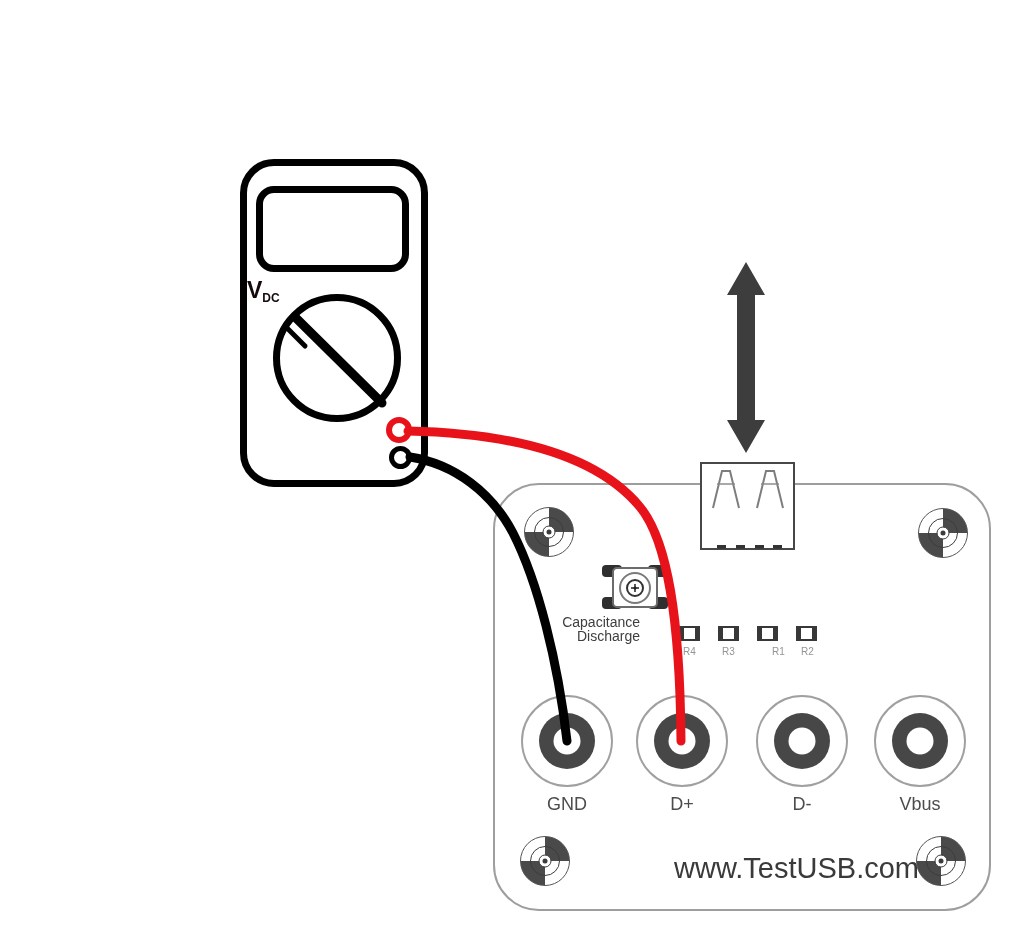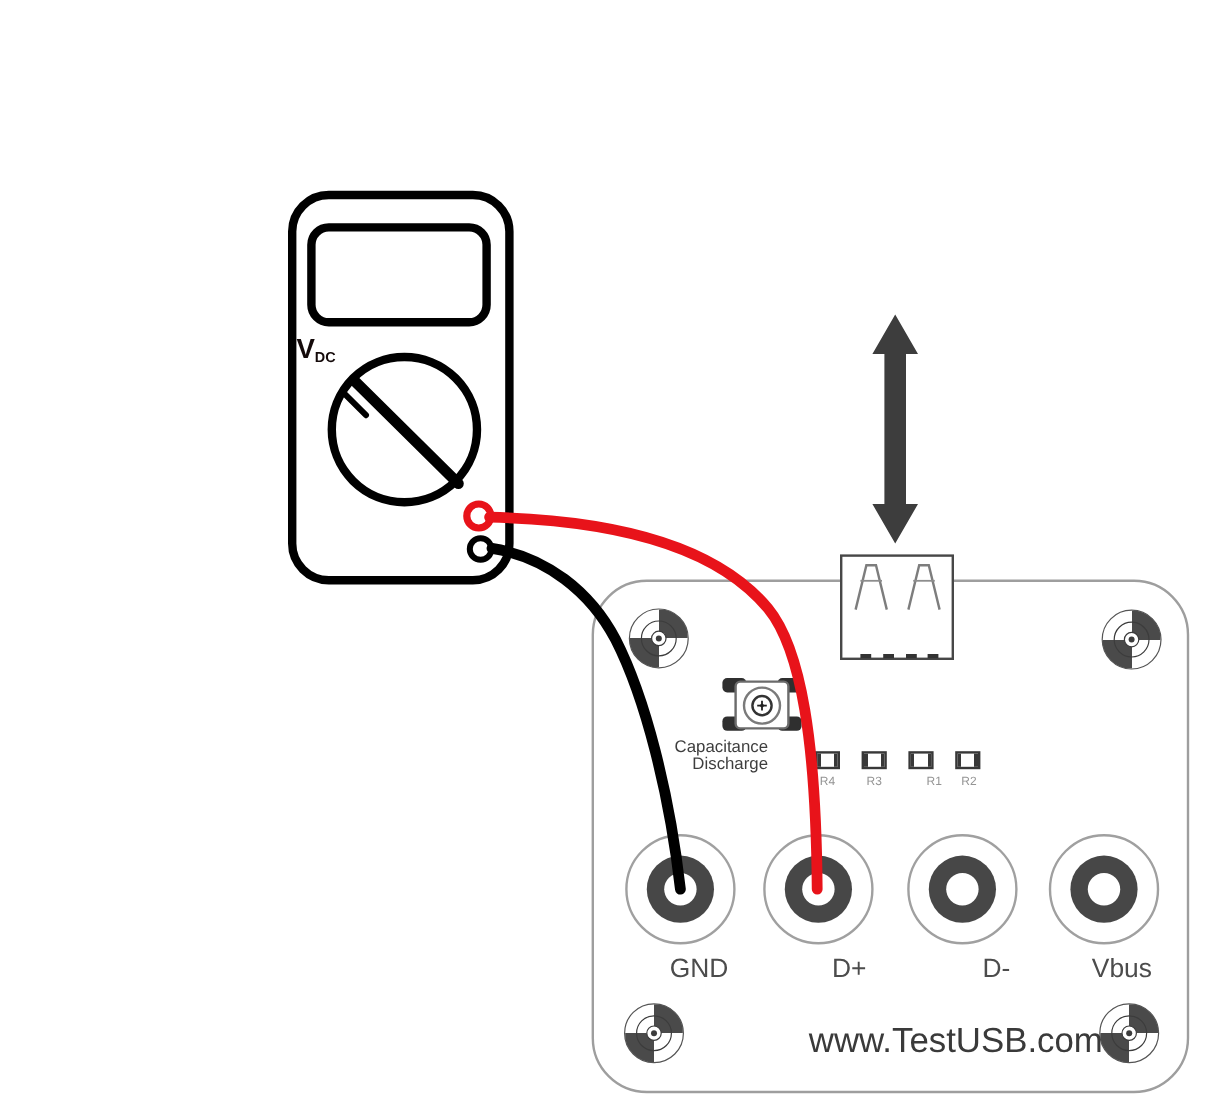--- a/index.html
+++ b/index.html
@@ -95,22 +95,22 @@
   .rc2 { left: 718px; } .rl2 { left: 715px; }
   .rc3 { left: 757px; } .rl3 { left: 754px; margin-left: 40px; }
   .rc4 { left: 796px; } .rl4 { left: 765px; }
 
   .term { top: 695px; width: 92px; height: 92px; border-radius: 50%;
           border: 2px solid #a0a0a0; background: #fff; }
   .term > div { position: absolute; left: 50%; top: 50%; transform: translate(-50%,-50%); border-radius: 50%; }
   .term-ring { width: 56px; height: 56px; background: #474747; }
   .term-hole { width: 27px; height: 27px; background: #fff; }
   .t-gnd  { left: 521px; } .t-dp { left: 636px; } .t-dm { left: 756px; } .t-vb { left: 874px; }
-  .term-label { top: 794px; width: 80px; text-align: right;
-                font-size: 22px; color: #4c4c4c; }
+  .term-label { top: 794px; width: 80px; text-align: center;
+                font-size: 18px; color: #4c4c4c; }
   .lbl-gnd { left: 527px; } .lbl-dp { left: 642px; } .lbl-dm { left: 762px; } .lbl-vb { left: 880px; }
 
   .website { left: 563px; top: 852px; width: 356px; text-align: right;
              font-size: 29px; color: #3a3a3a; }
 
   .overlay { left: 0; top: 0; width: 1024px; height: 932px; pointer-events: none; }
 </style>
 </head>
 <body>
 

